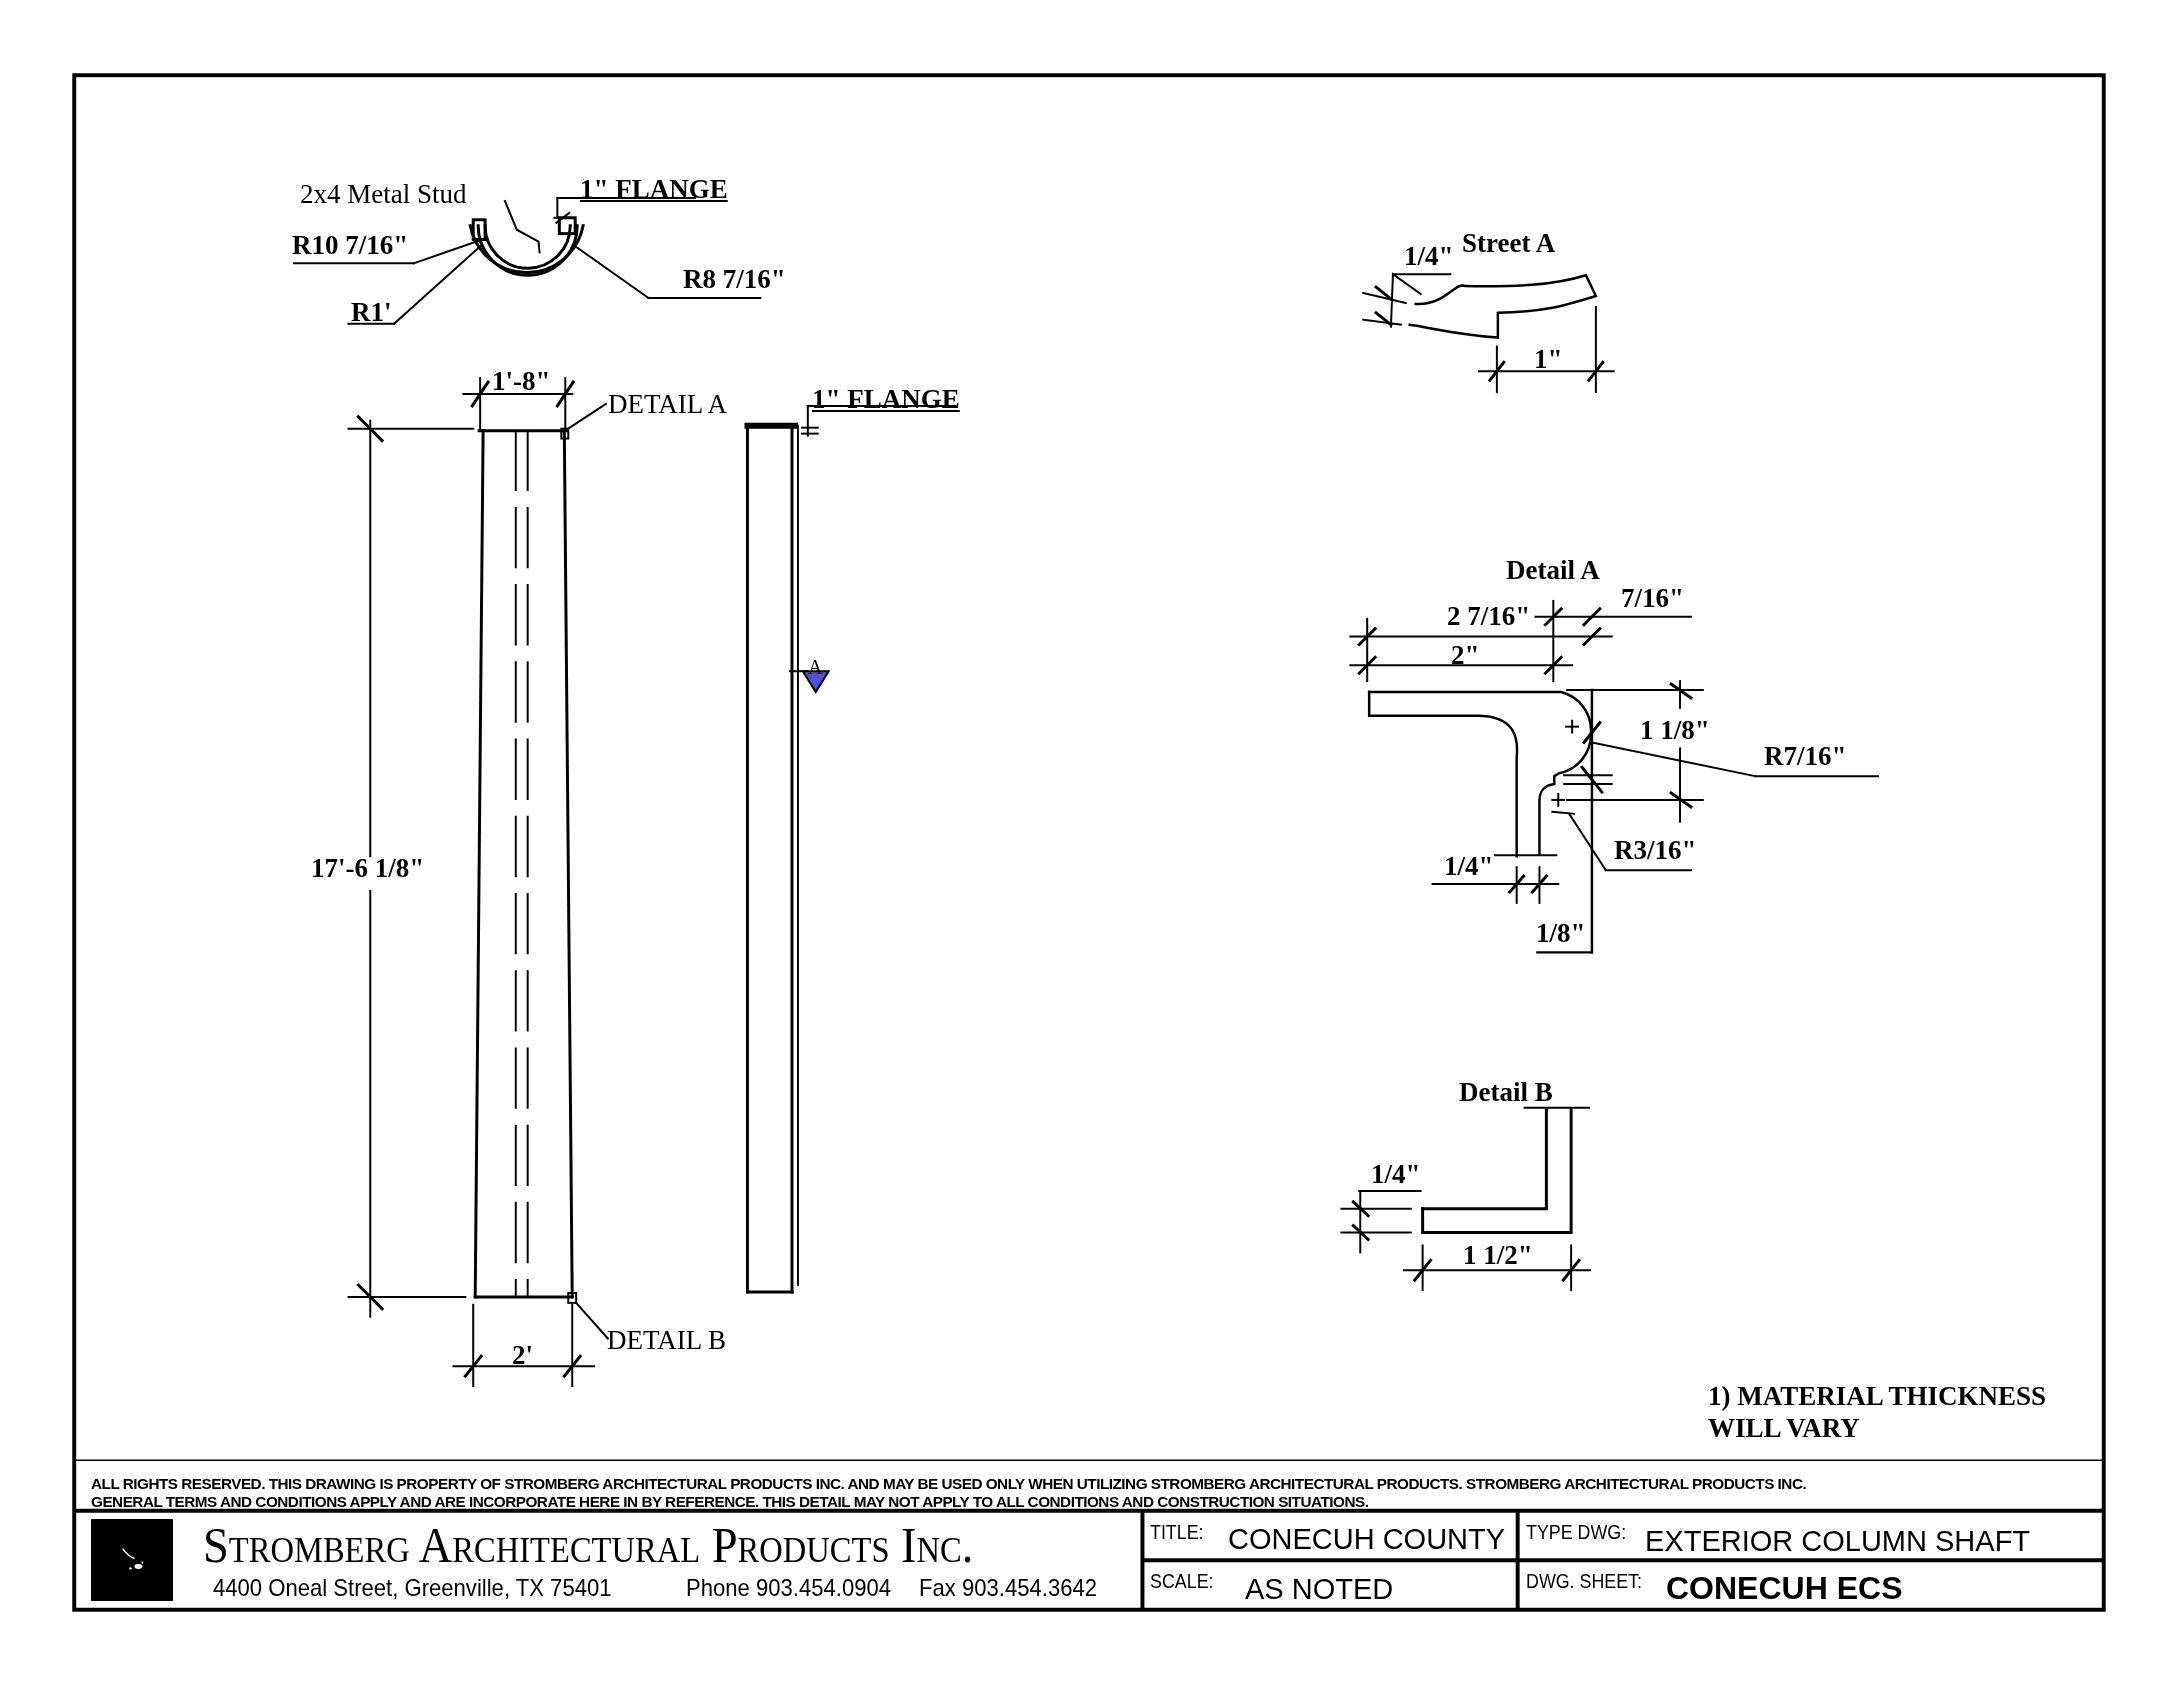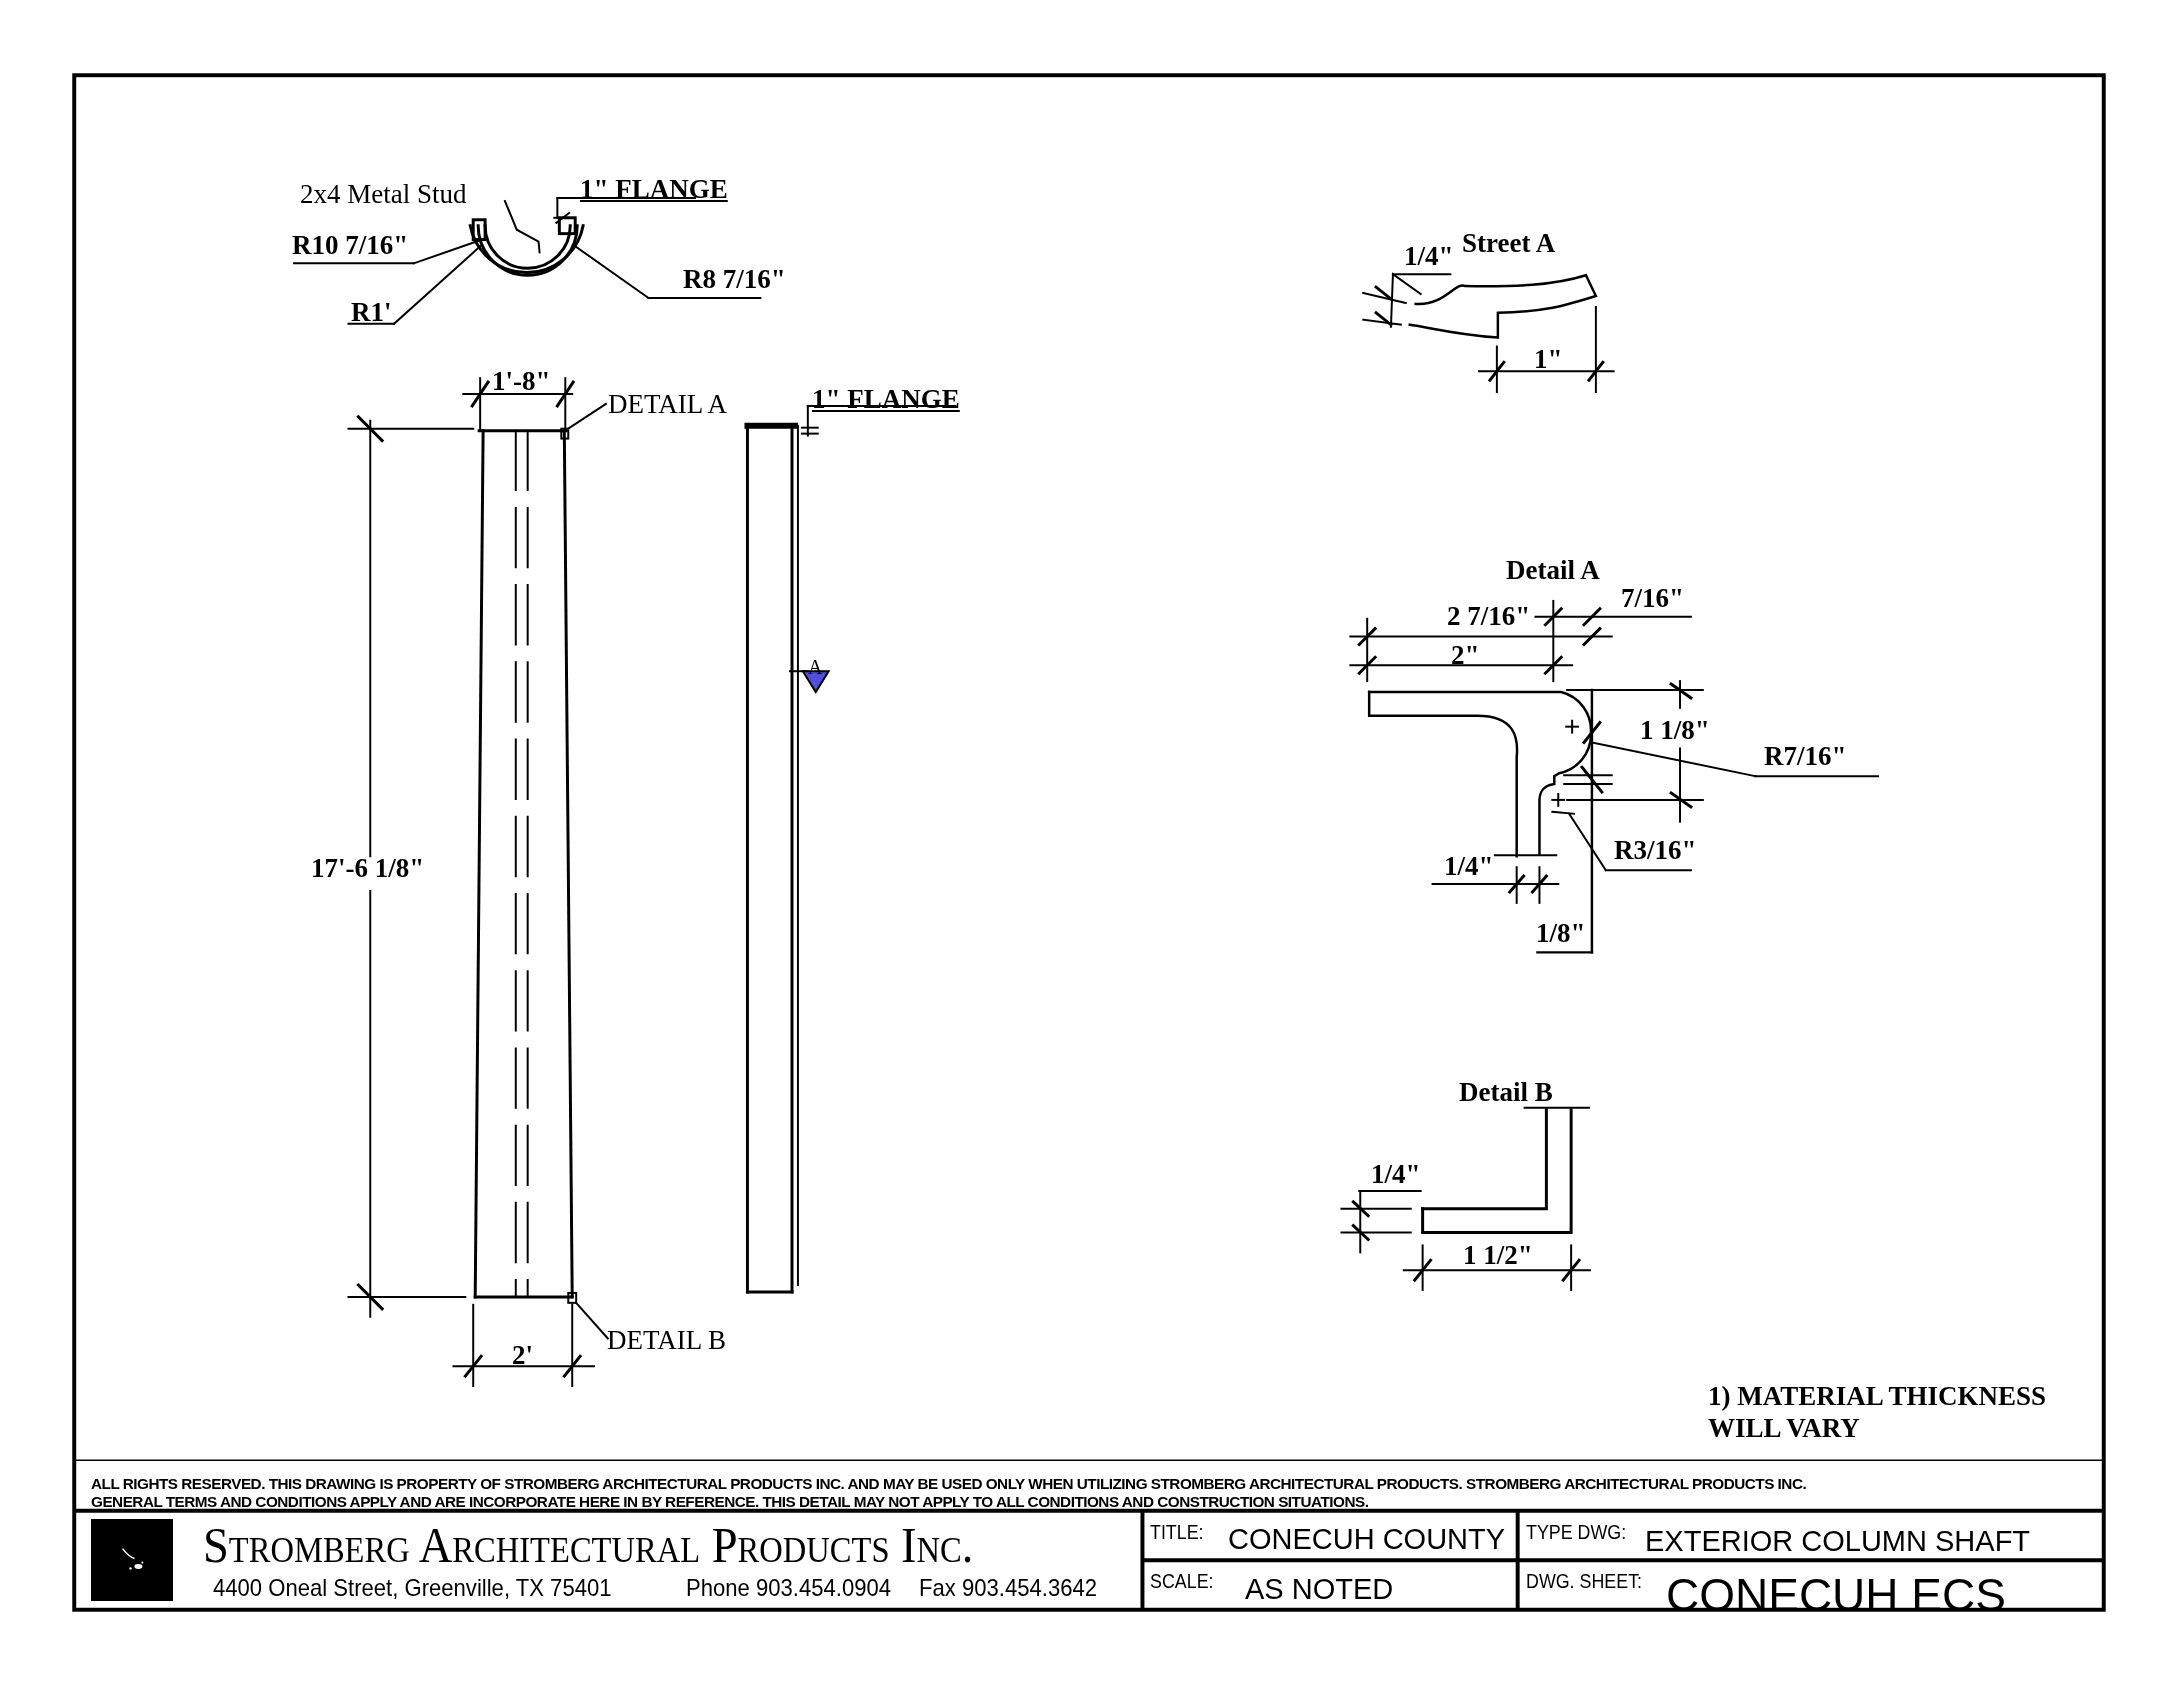--- a/index.html
+++ b/index.html
@@ -7,21 +7,21 @@
   #sheet { position:absolute; left:0; top:0; width:2178px; height:1683px; }
   .lbl { position:absolute; white-space:nowrap; font-family:"Liberation Serif", serif; font-size:27px; line-height:1;margin-top:7px; }
   .lbl.b { font-weight:bold; }
   .u { text-decoration:underline; text-decoration-thickness:2px; text-underline-offset:2px; }
   .disc { position:absolute; left:91px; font-family:"Liberation Sans", sans-serif; font-weight:bold; font-size:15.3px; letter-spacing:-0.5px; white-space:nowrap; line-height:1;margin-top:8px; }
   .tb { position:absolute; white-space:nowrap; line-height:1; }
   .company { font-family:"Liberation Serif", serif; font-size:50px; letter-spacing:0px; transform:scaleX(0.93); transform-origin:left; font-variant:small-caps; }
   .addr { font-family:"Liberation Sans", sans-serif; font-size:24px; transform:scaleX(0.92); transform-origin:left; }
   .fld-k { font-family:"Liberation Sans", sans-serif; font-size:21px; transform:scaleX(0.85); transform-origin:left; }
   .fld-v { font-family:"Liberation Sans", sans-serif; font-size:29px; }
-  .fld-v.big { font-weight:normal; font-size:46px; }
+  .fld-v.big { font-weight:bold; font-size:32px; }
   .note { position:absolute; font-family:"Liberation Serif", serif; font-weight:bold; font-size:27px; line-height:32px; white-space:nowrap; }
   #logo-box { position:absolute; left:91px; top:1519px; width:82px; height:82px; background:#000; }
 </style>
 </head>
 <body>
 
 <svg id="sheet" width="2178" height="1683" viewBox="0 0 2200 1700" xmlns="http://www.w3.org/2000/svg">
 
   <rect x="75" y="76" width="2050" height="1550" fill="none" stroke="#000" stroke-width="4"></rect>
   <line x1="75" y1="1475" x2="2125" y2="1475" stroke="#000" stroke-width="1.5"></line>

